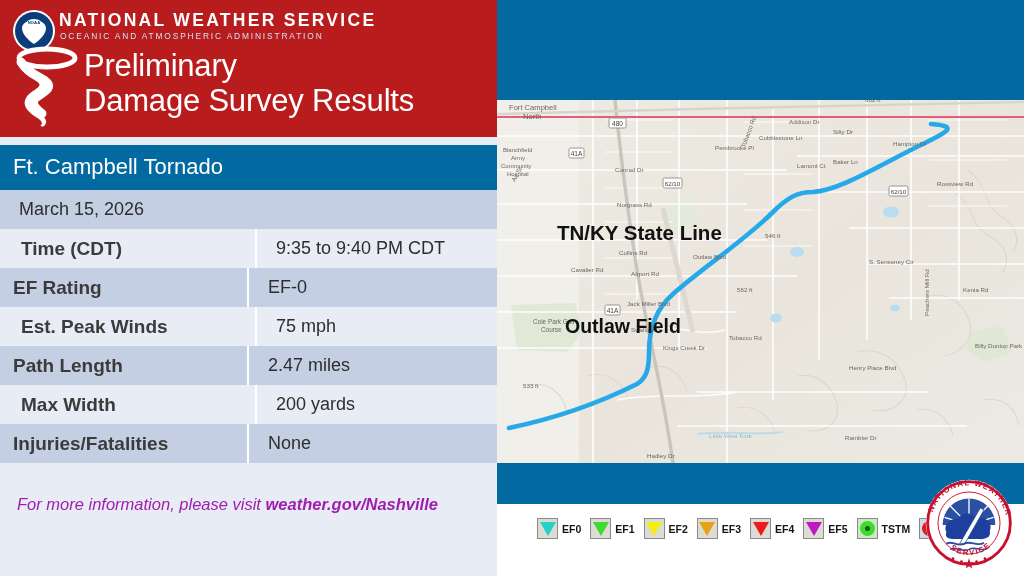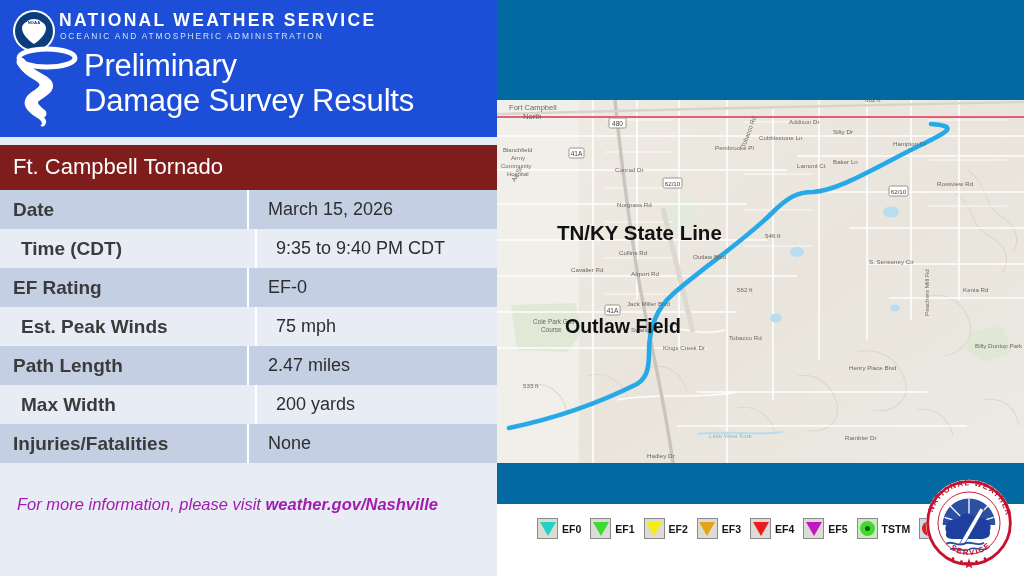--- a/index.html
+++ b/index.html
@@ -22,21 +22,21 @@
     height: 576px;
     position: relative;
     background: #e8ecf5;
     flex: 0 0 497px;
   }
   .header-band {
     position: absolute;
     left: 0; top: 0;
     width: 497px;
     height: 137px;
-    background: #1d4ed8;
+    background: #b91c1c;
   }
   .header-band .noaa-logo {
     position: absolute;
     left: 12px; top: 9px;
     width: 44px; height: 44px;
   }
   .header-band .nws-name {
     position: absolute;
     left: 59px; top: 12px;
     color: #ffffff;
@@ -68,21 +68,21 @@
     letter-spacing: -0.2px;
     white-space: nowrap;
   }
   .header-band .title-1 { top: 50px; }
   .header-band .title-2 { top: 85px; }
 
   .table-title {
     position: absolute;
     left: 0; top: 145px;
     width: 497px; height: 45px;
-    background: #7f1d1d;
+    background: #0369a1;
     box-sizing: border-box;
   }
   .table-title span {
     position: absolute;
     left: 13px; top: 11px;
     color: #ffffff;
     font-size: 22px;
     line-height: 1;
     white-space: nowrap;
   }
@@ -244,21 +244,20 @@
       <div class="title-1">Preliminary</div>
       <div class="title-2">Damage Survey Results</div>
     </div>
 
     <div class="table-title">
       <span>Ft. Campbell Tornado</span>
     </div>
 
     <div class="data-table">
       <div class="data-row odd">
-        <div class="cell-label">Date</div>
         <div class="cell-value">March 15, 2026</div>
       </div>
       <div class="data-row even">
         <div class="cell-label">Time (CDT)</div>
         <div class="cell-value">9:35 to 9:40 PM CDT</div>
       </div>
       <div class="data-row odd">
         <div class="cell-label">EF Rating</div>
         <div class="cell-value">EF-0</div>
       </div>

